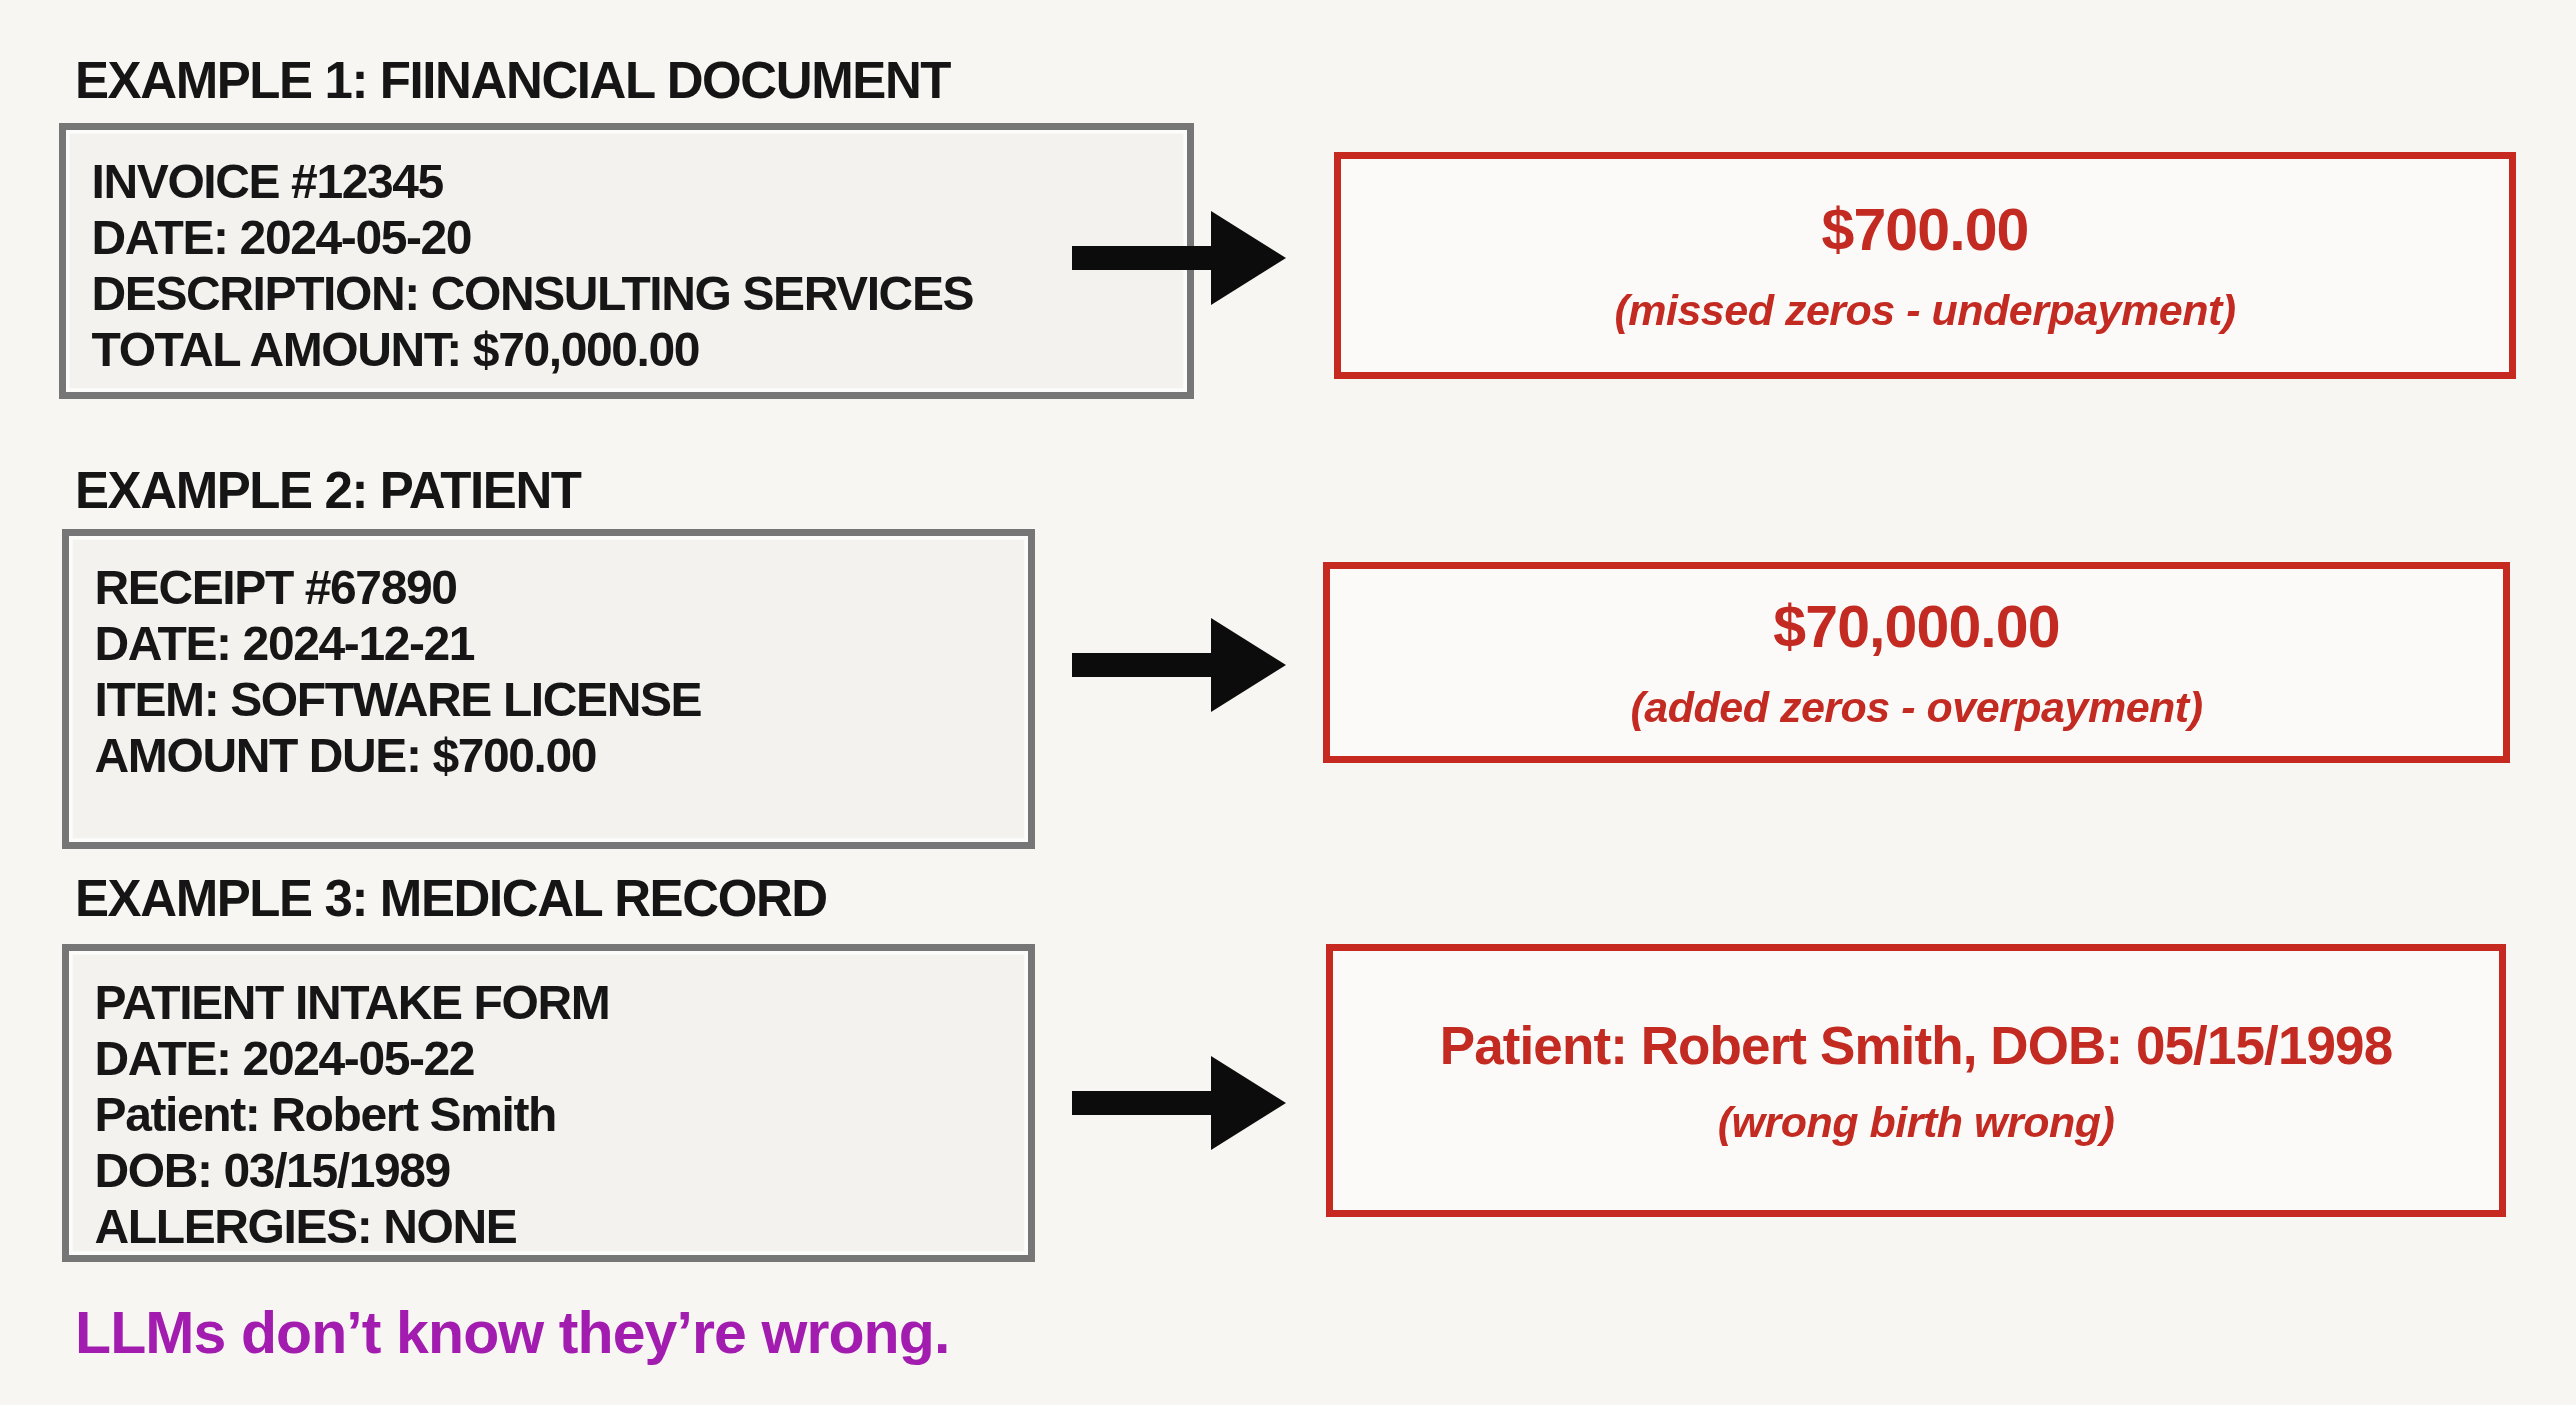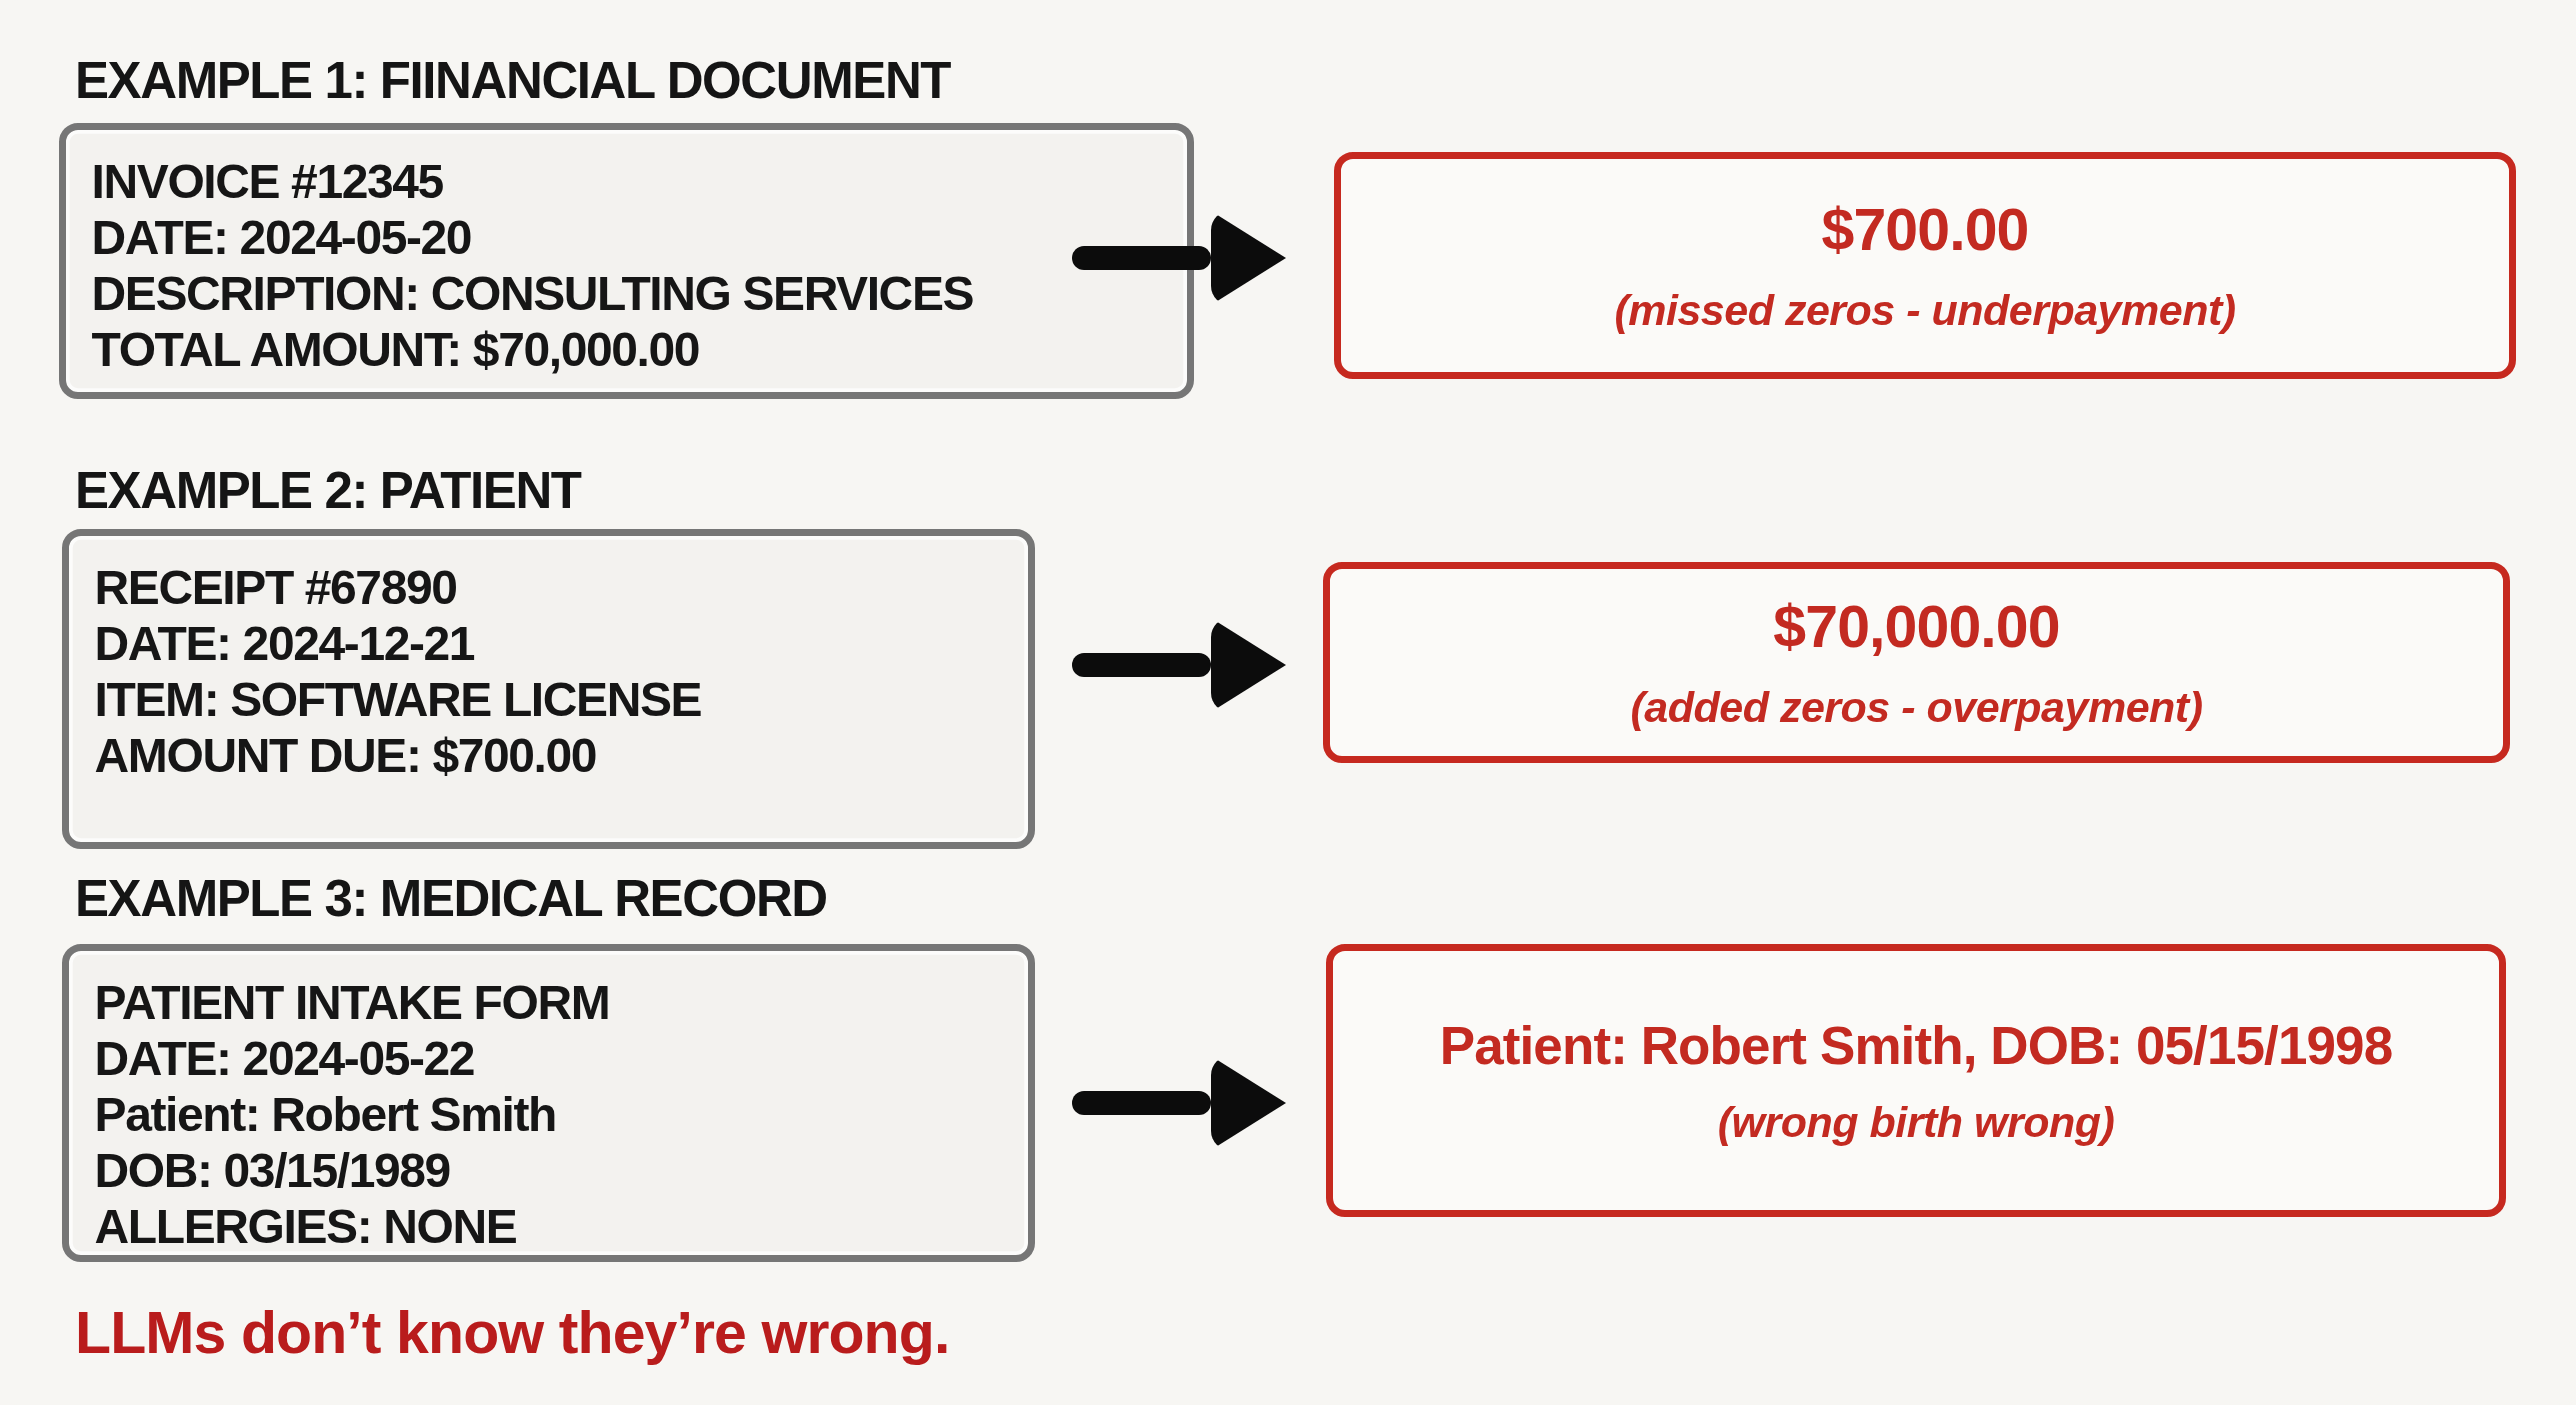--- a/index.html
+++ b/index.html
@@ -1,15 +1,15 @@
 <!DOCTYPE html>
 <html style="font-size:14.6px"><head>
 <meta charset="utf-8">
 <style>
-  * { margin:0; padding:0; box-sizing:border-box;border-radius:19px; }
+  * { margin:0; padding:0; box-sizing:border-box; }
   html,body { background:#f7f6f3; }
   .canvas {
     position:relative; width:2576px; height:1405px;
     background:#f7f6f3; overflow:hidden;
     font-family:"Liberation Sans", sans-serif;
   }
 
   .ex-title {
     position:absolute; font-size:51px; font-weight:700;
     letter-spacing:-1.4px; color:#151515; white-space:nowrap;
@@ -62,21 +62,21 @@
     letter-spacing:-0.9px; white-space:nowrap;
   }
   #e3 .error-main { font-size:53px; }
   .error-note {
     font-size:43px; font-weight:700; font-style:italic; color:#c32a21;
     letter-spacing:-0.5px; white-space:nowrap;
   }
 
   .footer-caption {
     position:absolute; left:75px; top:1299px;
-    font-size:59px; font-weight:700; letter-spacing:-0.9px; color:#b91c1c;
+    font-size:59px; font-weight:700; letter-spacing:-0.9px; color:#a21caf;
     white-space:nowrap;
     text-align:center;
   }
 </style>
 </head>
 <body>
 
 <div class="canvas">
 
   <div class="ex-title" id="t1">EXAMPLE 1: FIINANCIAL DOCUMENT</div>

